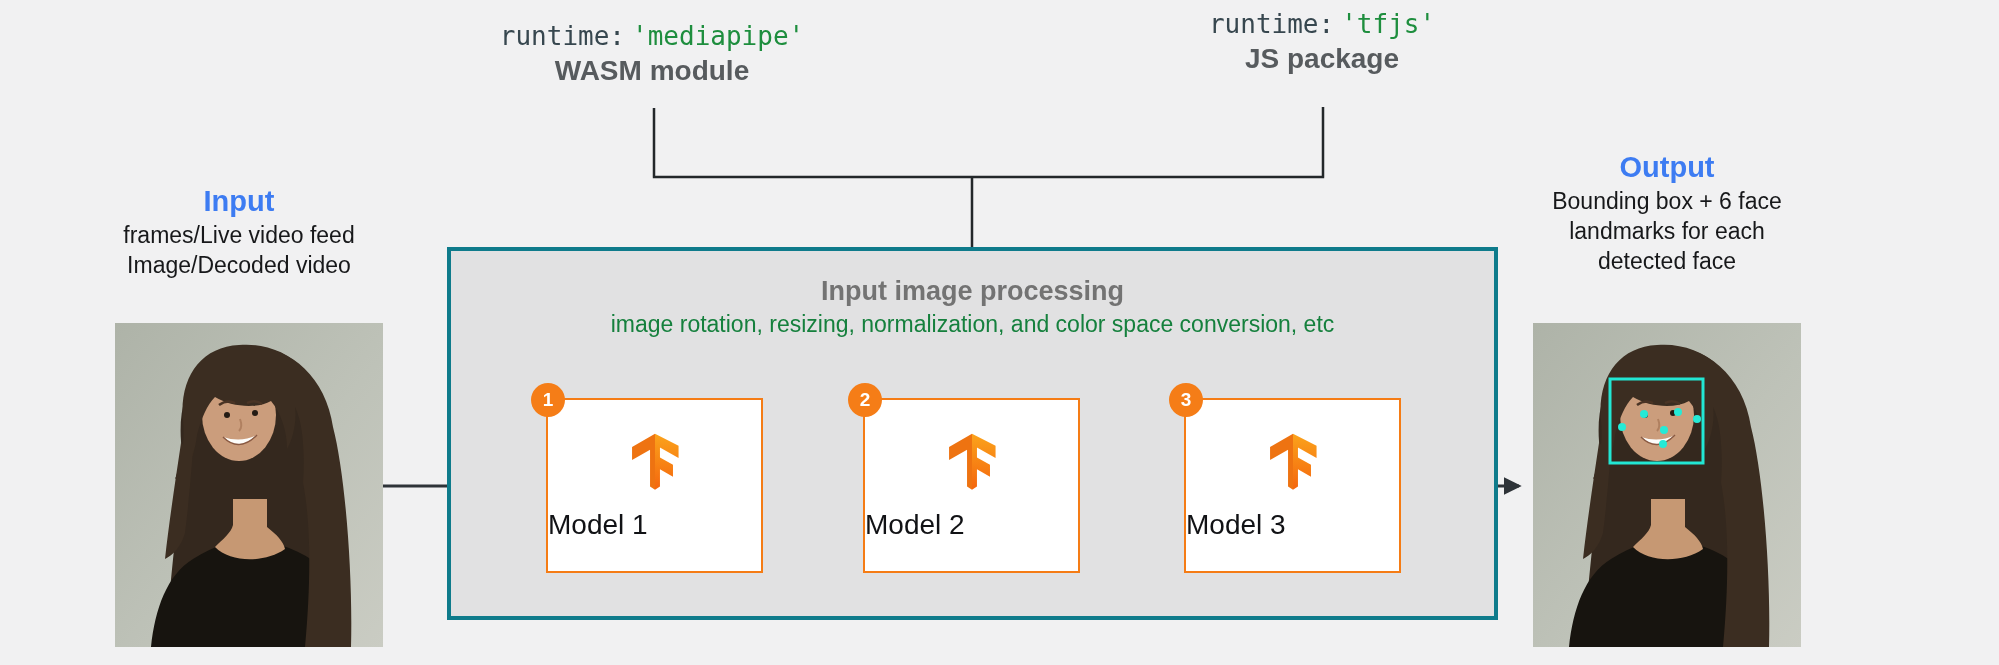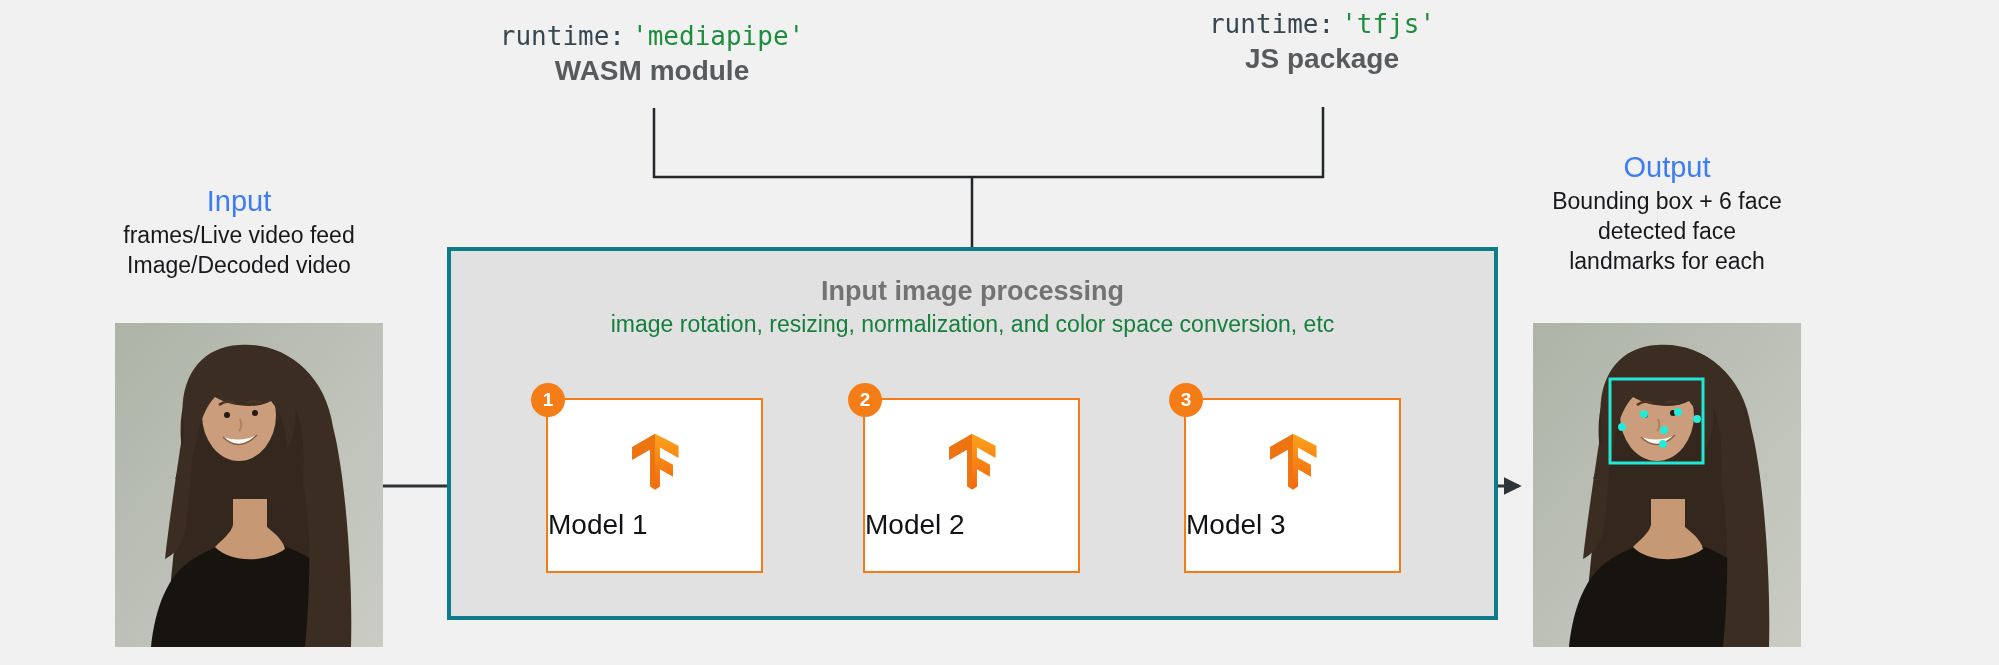--- a/index.html
+++ b/index.html
@@ -11,21 +11,21 @@
   .runtime-block{position:absolute;width:420px;text-align:center;}
   .rt-mediapipe{left:442px;top:20px;}
   .rt-tfjs{left:1112px;top:8px;}
   .code-line{font-family:"DejaVu Sans Mono","Liberation Mono",monospace;font-size:26px;line-height:32px;color:#37474f;white-space:nowrap;}
   .code-line .code-val{color:#1e8e3e;margin-left:7px;}
   .runtime-sub{font-size:28px;font-weight:bold;color:#575b5e;line-height:34px;margin-top:2px;}
   
   .side-block{position:absolute;width:268px;text-align:center;}
   .input-block{left:105px;top:184px;}
   .output-block{left:1533px;top:150px;}
-  .side-title{font-size:29px;font-weight:normal;color:#3d7cf2;line-height:34px;}
+  .side-title{font-size:29px;font-weight:bold;color:#3d7cf2;line-height:34px;}
   .side-desc{font-size:23px;color:#17181a;line-height:30px;margin-top:2px;}
   
   .proc-box{position:absolute;left:447px;top:247px;width:1051px;height:373px;
     box-sizing:border-box;border:4px solid #0e7b8b;background:#e1e1e2;}
   .proc-title{position:absolute;left:0;top:24px;width:100%;text-align:center;
     font-size:27px;font-weight:bold;color:#737373;line-height:32px;}
   .proc-sub{position:absolute;left:0;top:59px;width:100%;text-align:center;
     font-size:23px;color:#15803d;line-height:28px;}
   
   .model-box{position:absolute;width:217px;height:175px;box-sizing:border-box;
@@ -120,22 +120,22 @@
     <div class="side-desc">
       <div>frames/Live video feed</div>
       <div>Image/Decoded video</div>
     </div>
   </div>
 
   <div class="side-block output-block">
     <div class="side-title">Output</div>
     <div class="side-desc">
       <div>Bounding box + 6 face</div>
+      <div>landmarks for each</div>
       <div>detected face</div>
-      <div>landmarks for each</div>
     </div>
   </div>
 
   <div class="proc-box">
     <div class="proc-title">Input image processing</div>
     <div class="proc-sub">image rotation, resizing, normalization, and color space conversion, etc</div>
   </div>
 
   <div class="model-box model-1">
     <div class="badge">1</div>

